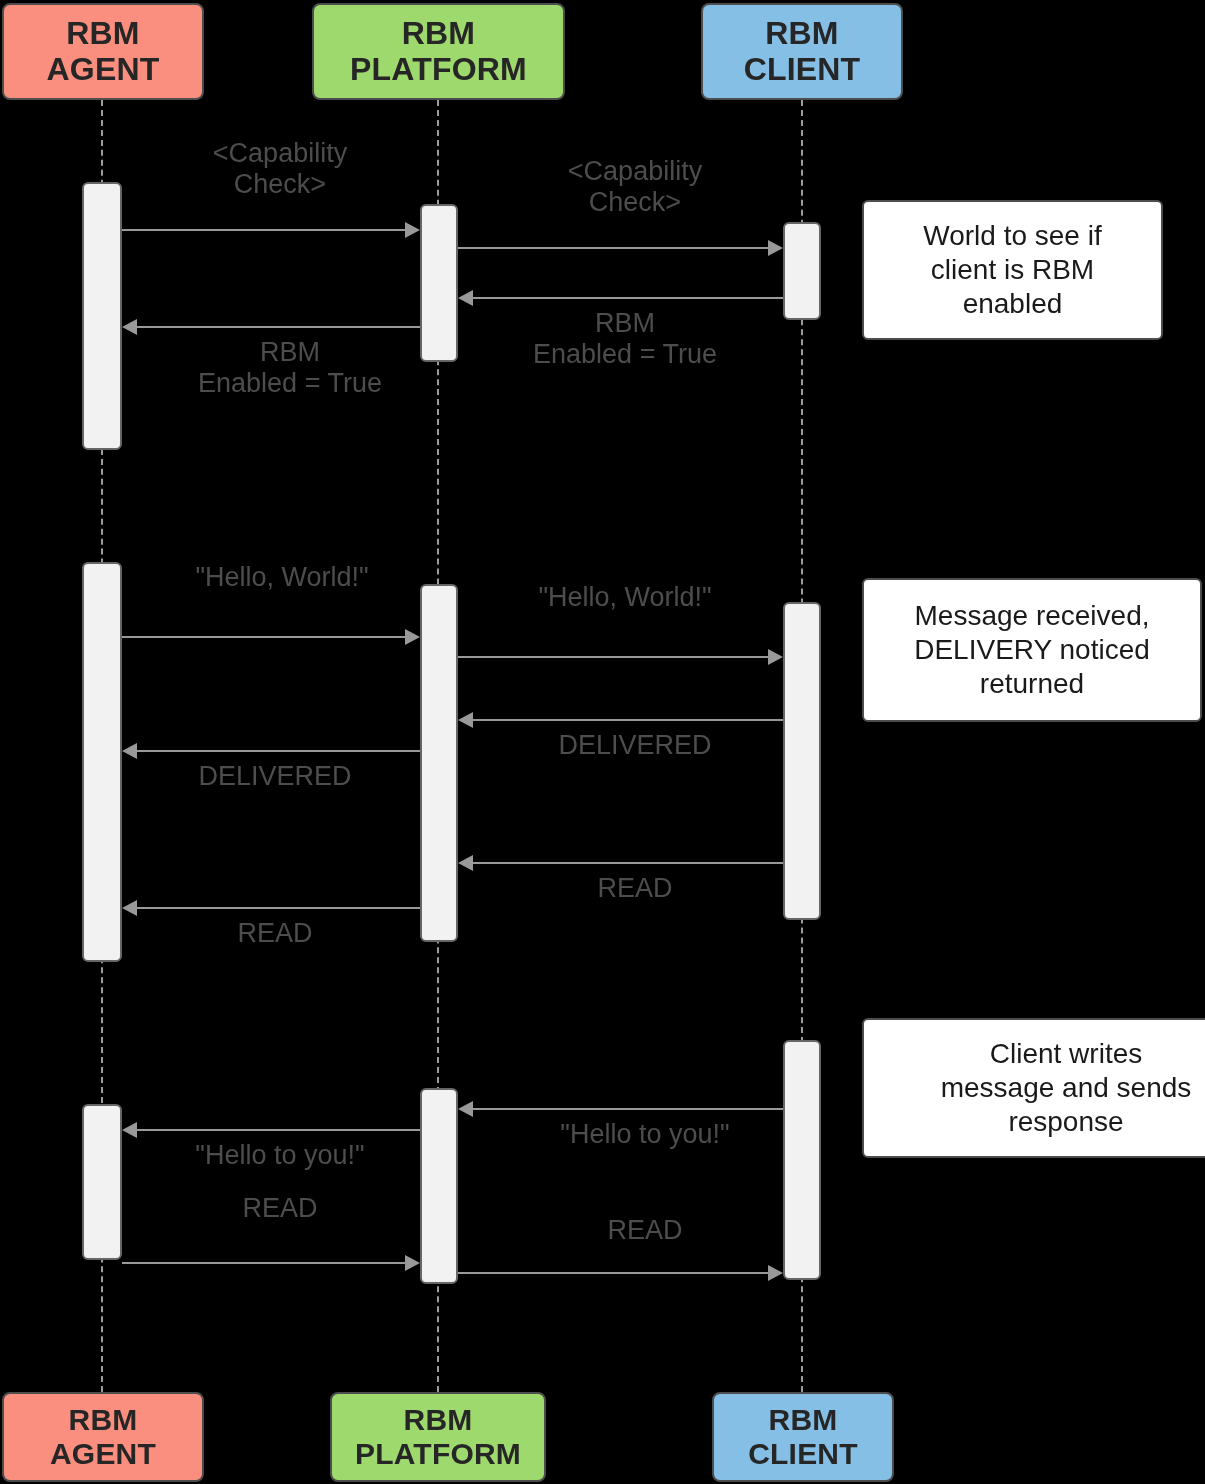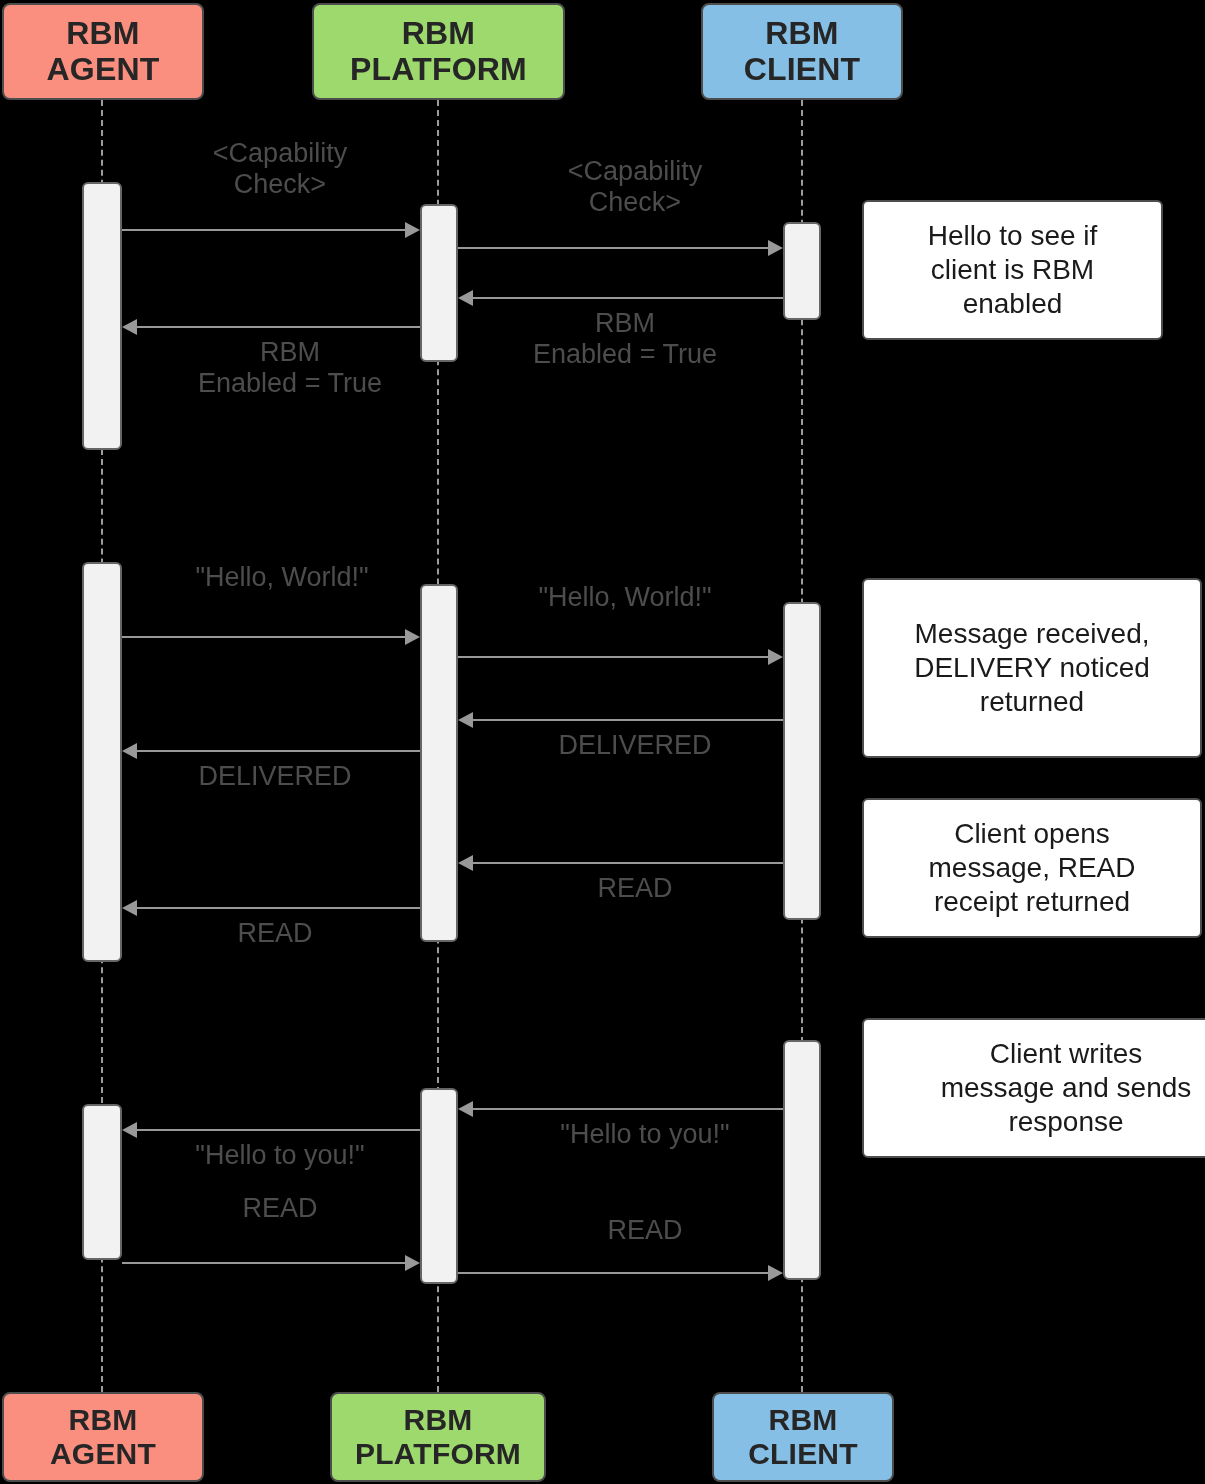--- a/index.html
+++ b/index.html
@@ -181,31 +181,28 @@
   <div class="arrowhead left" style="left:122px; top:1122px;"></div>
 
   <div class="msg-label" style="left:140px; top:1193px; width:280px;">READ</div>
   <div class="msg-line" style="left:122px; top:1262px; width:284px;"></div>
   <div class="arrowhead right" style="left:405px; top:1255px;"></div>
 
   <div class="msg-label" style="left:500px; top:1215px; width:290px;">READ</div>
   <div class="msg-line" style="left:458px; top:1272px; width:310px;"></div>
   <div class="arrowhead right" style="left:768px; top:1265px;"></div>
 
-  <div class="note" style="left:862px; top:200px; width:301px; height:140px;">Hello to see if
+  <div class="note" style="left:862px; top:200px; width:301px; height:140px;">World to see if
 client is RBM
 enabled</div>
 
-  <div class="note" style="left:862px; top:578px; width:340px; height:180px;">Message received,
+  <div class="note" style="left:862px; top:578px; width:340px; height:144px;">Message received,
 DELIVERY noticed
 returned</div>
 
-  <div class="note" style="left:862px; top:798px; width:340px; height:140px;">Client opens
-message, READ
-receipt returned</div>
 
   <div class="note" style="left:862px; top:1018px; width:408px; height:140px;">Client writes
 message and sends
 response</div>
 
 
   <div class="actor-box" style="left:2px; top:1392px; width:202px; height:90px; background:#fa8e7f; font-size:30px;">
     <span class="ln">RBM</span>
     <span class="ln">AGENT</span>
   </div>

